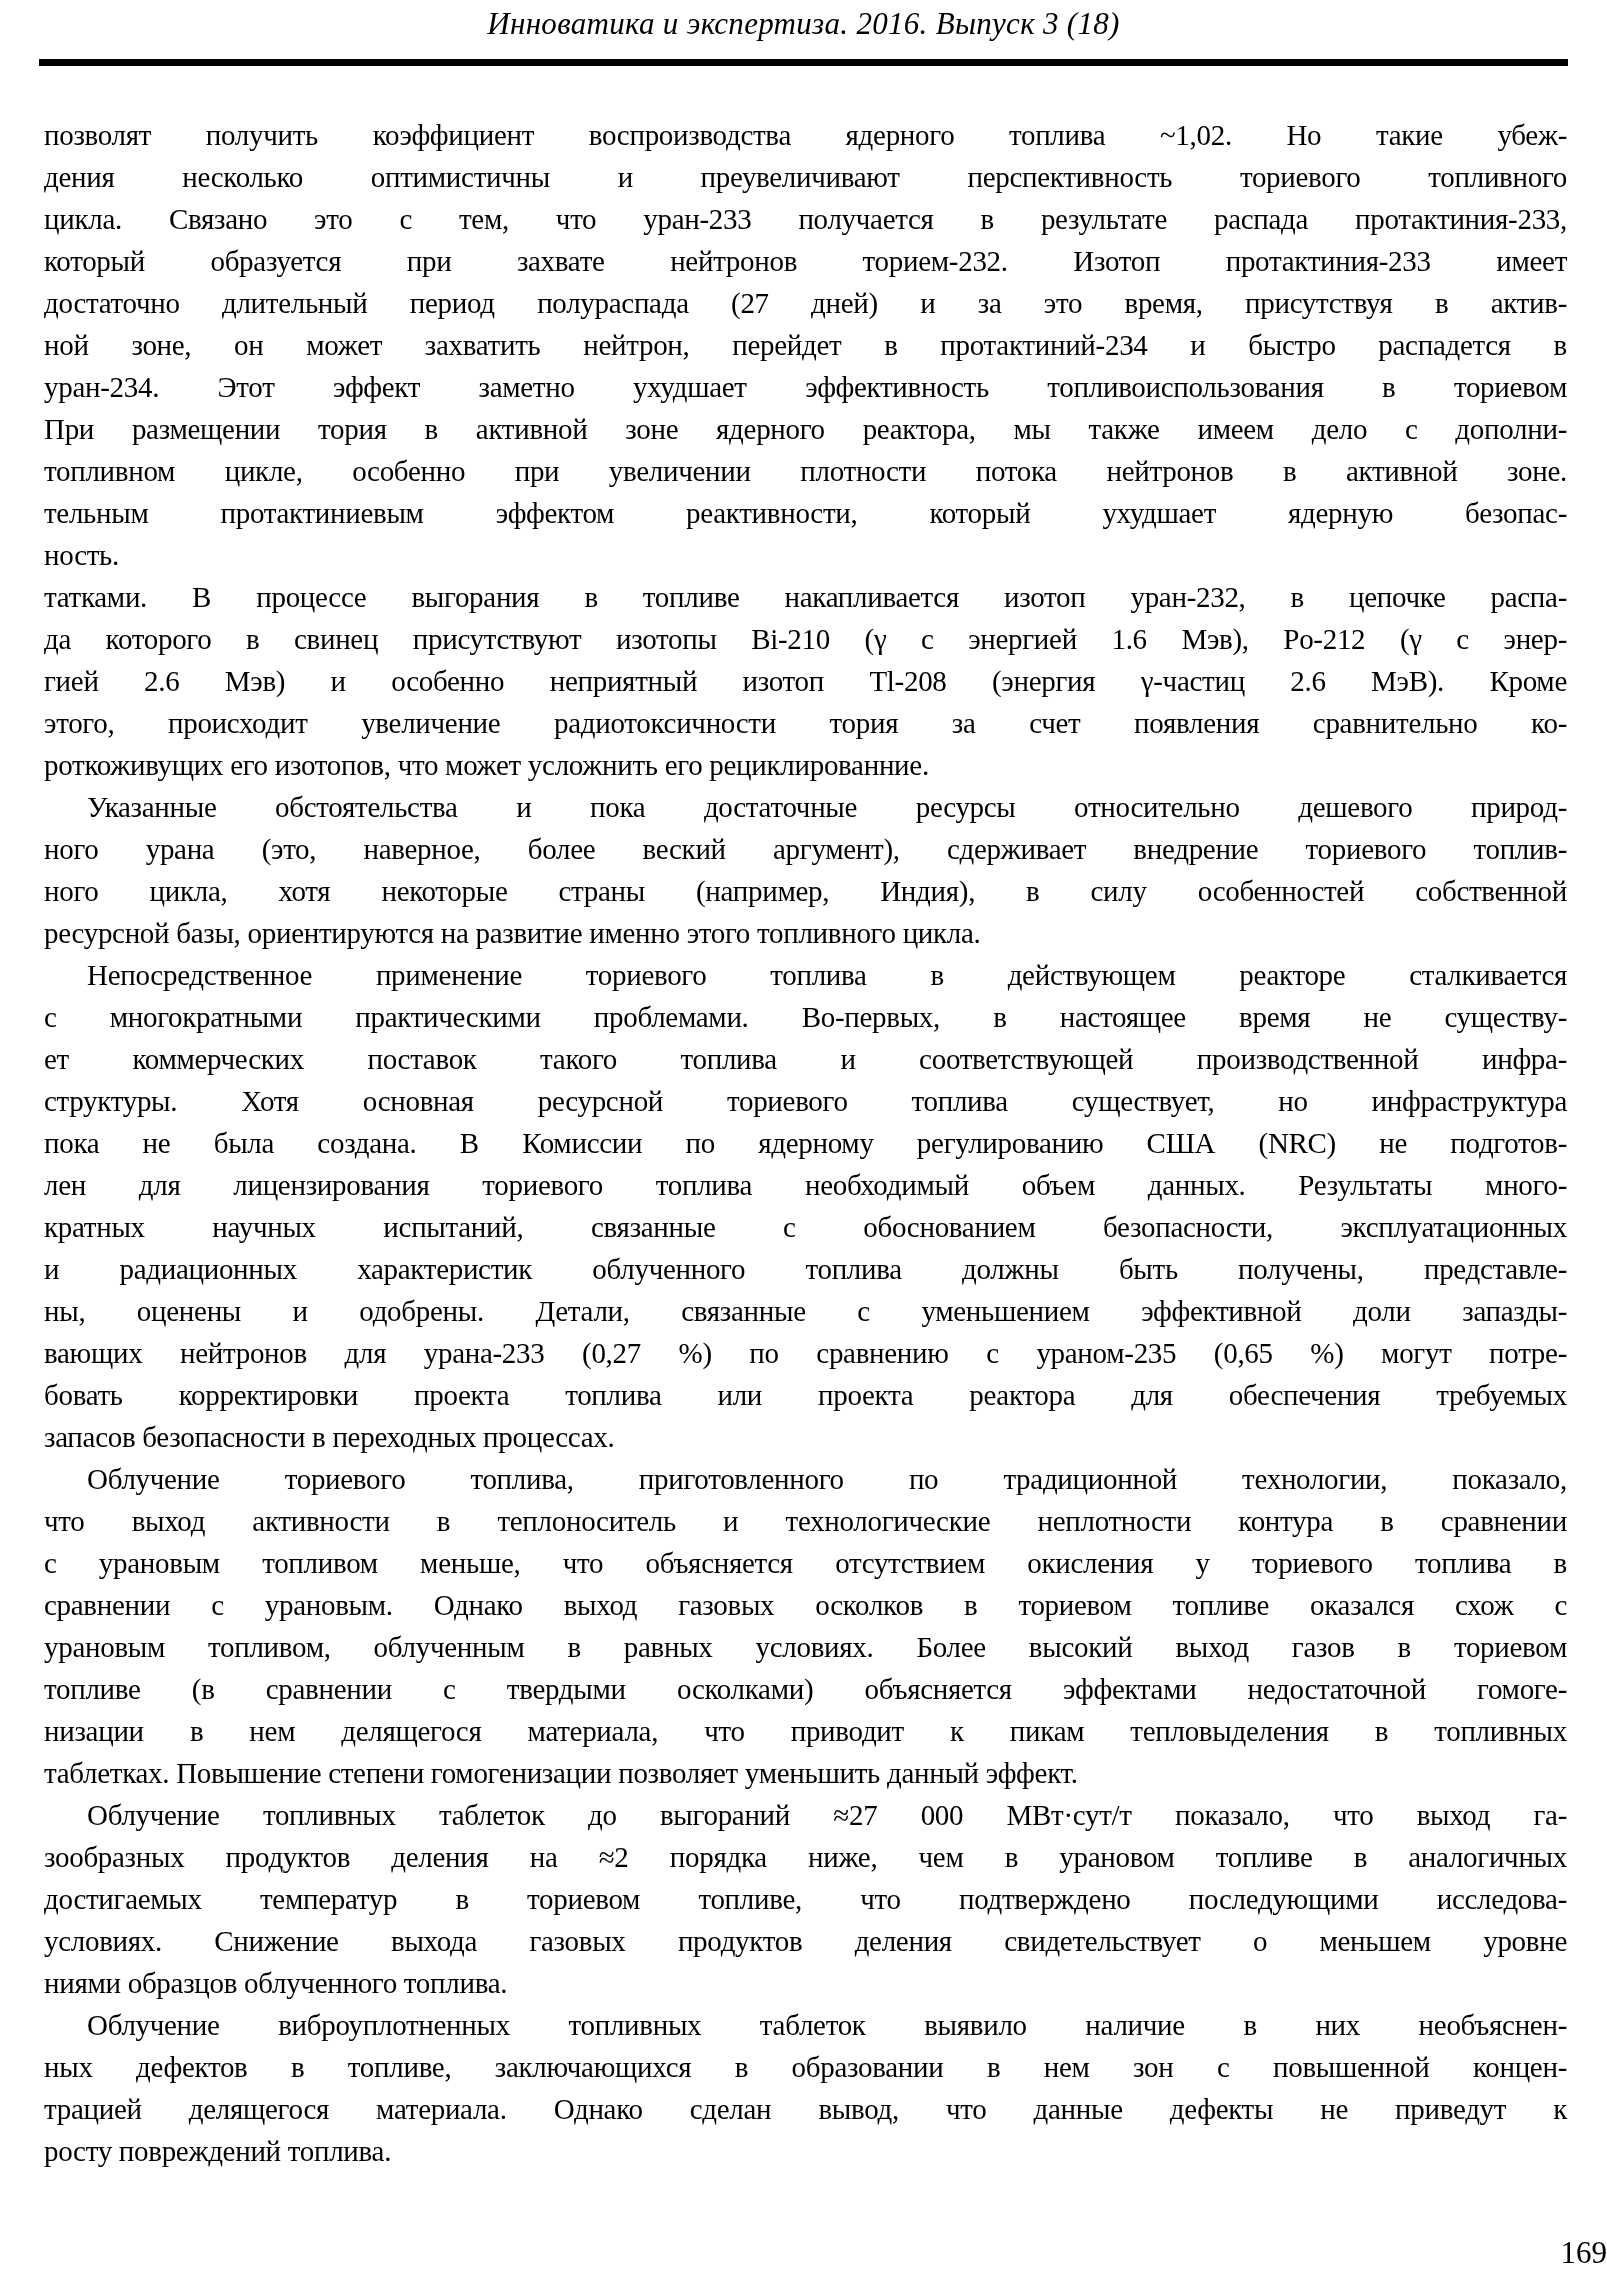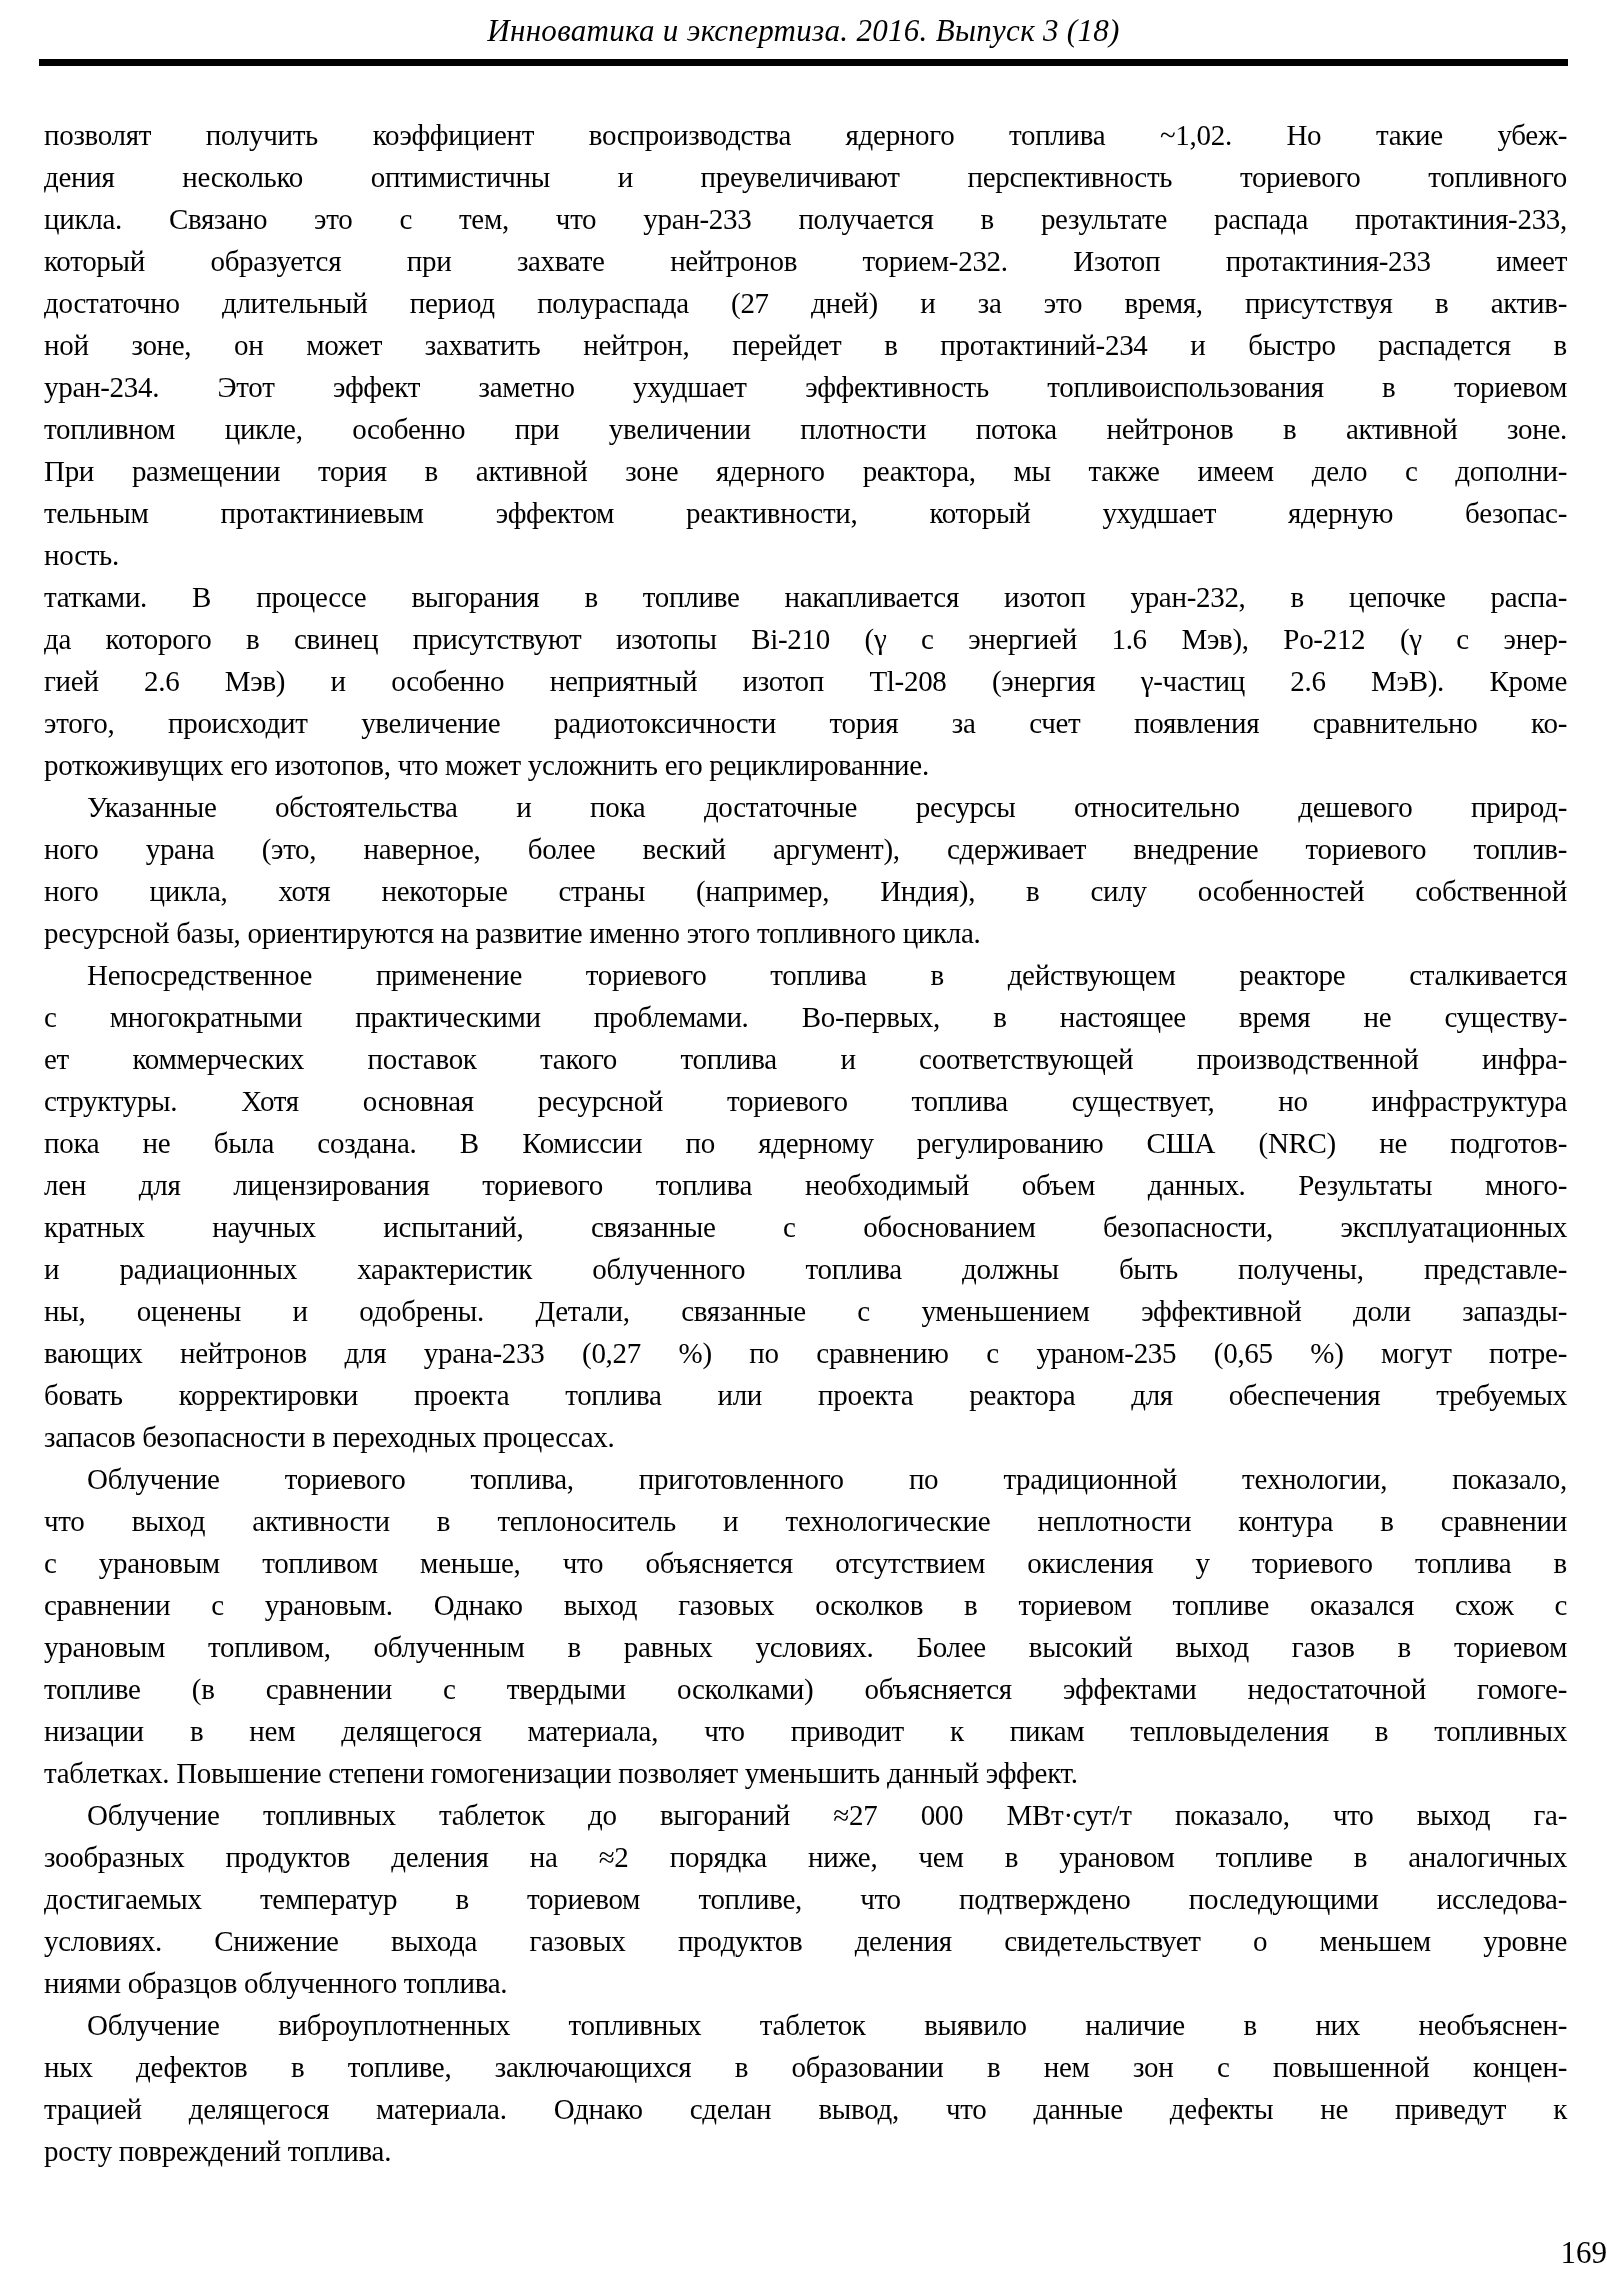--- a/index.html
+++ b/index.html
@@ -7,21 +7,21 @@
     width: 1607px;
     height: 2295px;
     background: #ffffff;
     color: #000000;
     font-family: "Liberation Serif", "DejaVu Serif", serif;
     position: relative;
     overflow: hidden;
   }
   .journal-header {
     position: absolute;
-    top: 12px;
+    top: 5px;
     left: 0;
     width: 1607px;
     text-align: center;
     font-style: italic;
     font-size: 31px;
     line-height: 37px;
     letter-spacing: 0.3px;
   }
   .header-rule {
     position: absolute;
@@ -70,22 +70,22 @@
 <div class="header-rule"></div>
 
 <div class="article-text" id="article-text">
     <div class="text-line">позволят получить коэффициент воспроизводства ядерного топлива ~1,02. Но такие убеж-</div>
     <div class="text-line">дения несколько оптимистичны и преувеличивают перспективность ториевого топливного</div>
     <div class="text-line">цикла. Связано это с тем, что уран-233 получается в результате распада протактиния-233,</div>
     <div class="text-line">который образуется при захвате нейтронов торием-232. Изотоп протактиния-233 имеет</div>
     <div class="text-line">достаточно длительный период полураспада (27 дней) и за это время, присутствуя в актив-</div>
     <div class="text-line">ной зоне, он может захватить нейтрон, перейдет в протактиний-234 и быстро распадется в</div>
     <div class="text-line">уран-234. Этот эффект заметно ухудшает эффективность топливоиспользования в ториевом</div>
+    <div class="text-line">При размещении тория в активной зоне ядерного реактора, мы также имеем дело с дополни-</div>
     <div class="text-line">топливном цикле, особенно при увеличении плотности потока нейтронов в активной зоне.</div>
-    <div class="text-line">При размещении тория в активной зоне ядерного реактора, мы также имеем дело с дополни-</div>
     <div class="text-line">тельным протактиниевым эффектом реактивности, который ухудшает ядерную безопас-</div>
     <div class="text-line last">ность.</div>
     <div class="text-line">татками. В процессе выгорания в топливе накапливается изотоп уран-232, в цепочке распа-</div>
     <div class="text-line">да которого в свинец присутствуют изотопы Bi-210 (γ с энергией 1.6 Мэв), Po-212 (γ с энер-</div>
     <div class="text-line">гией 2.6 Мэв) и особенно неприятный изотоп Tl-208 (энергия γ-частиц 2.6 МэВ). Кроме</div>
     <div class="text-line">этого, происходит увеличение радиотоксичности тория за счет появления сравнительно ко-</div>
     <div class="text-line last">роткоживущих его изотопов, что может усложнить его рециклированние.</div>
     <div class="text-line indent">Указанные обстоятельства и пока достаточные ресурсы относительно дешевого природ-</div>
     <div class="text-line">ного урана (это, наверное, более веский аргумент), сдерживает внедрение ториевого топлив-</div>
     <div class="text-line">ного цикла, хотя некоторые страны (например, Индия), в силу особенностей собственной</div>

